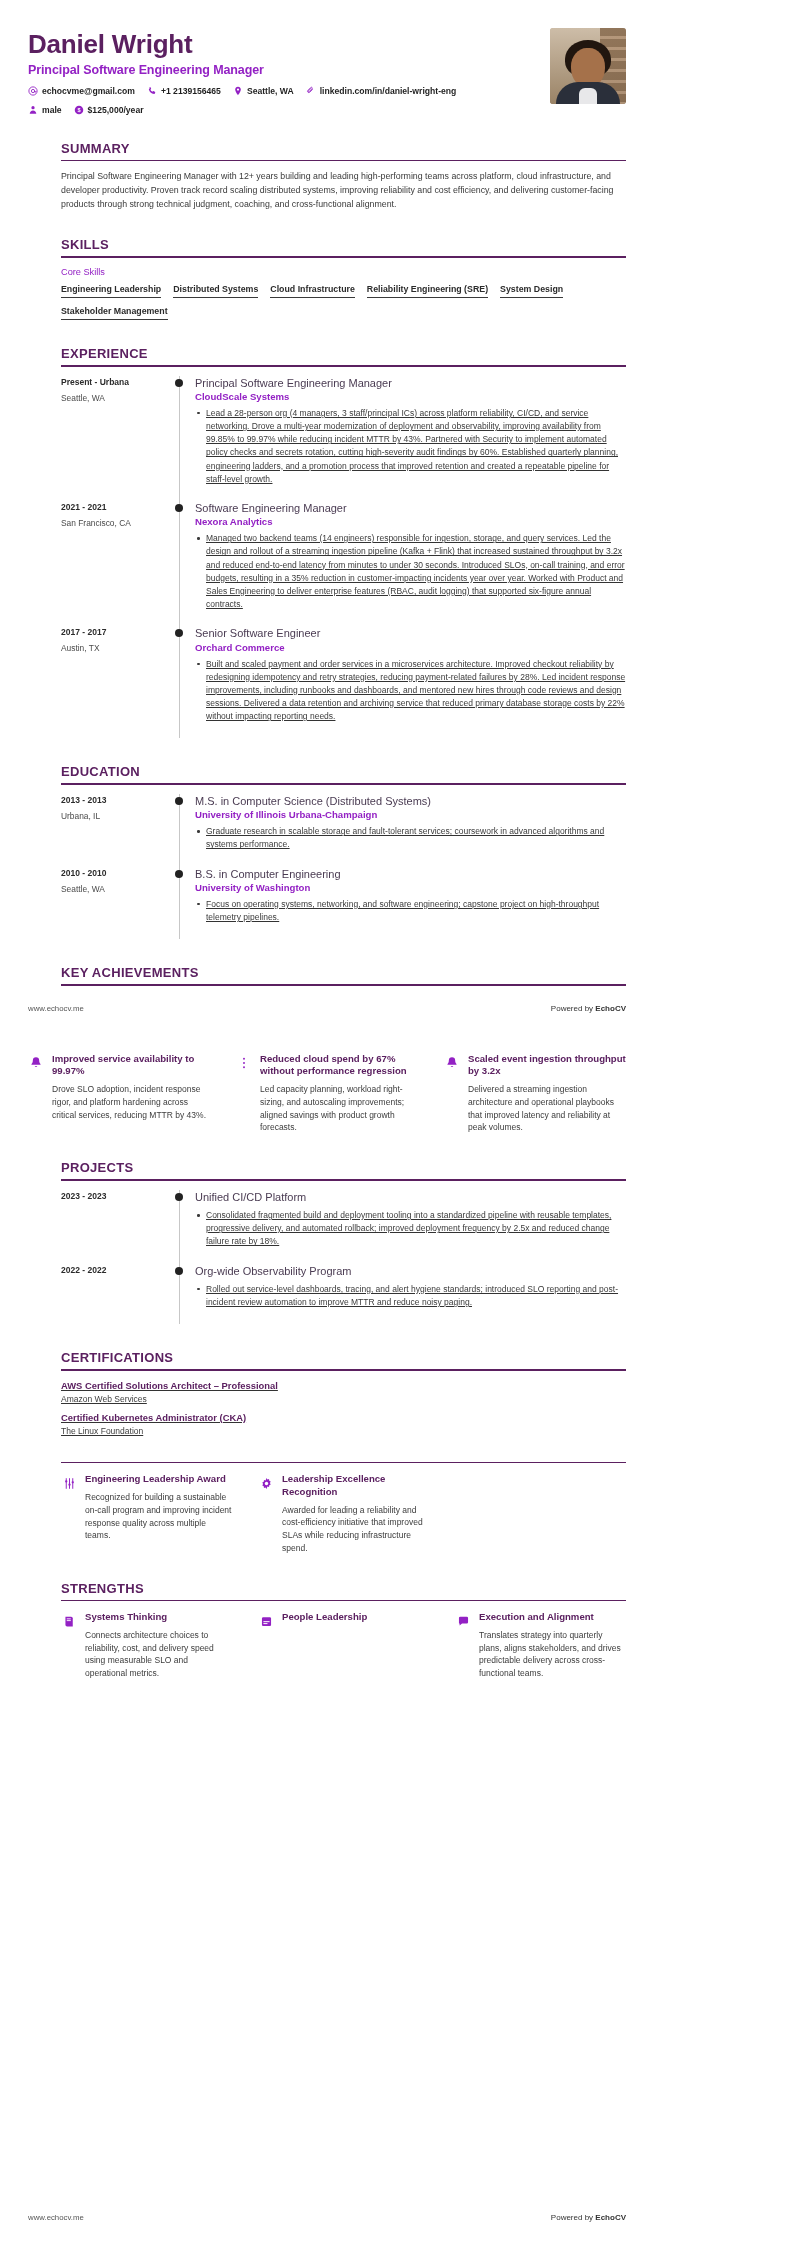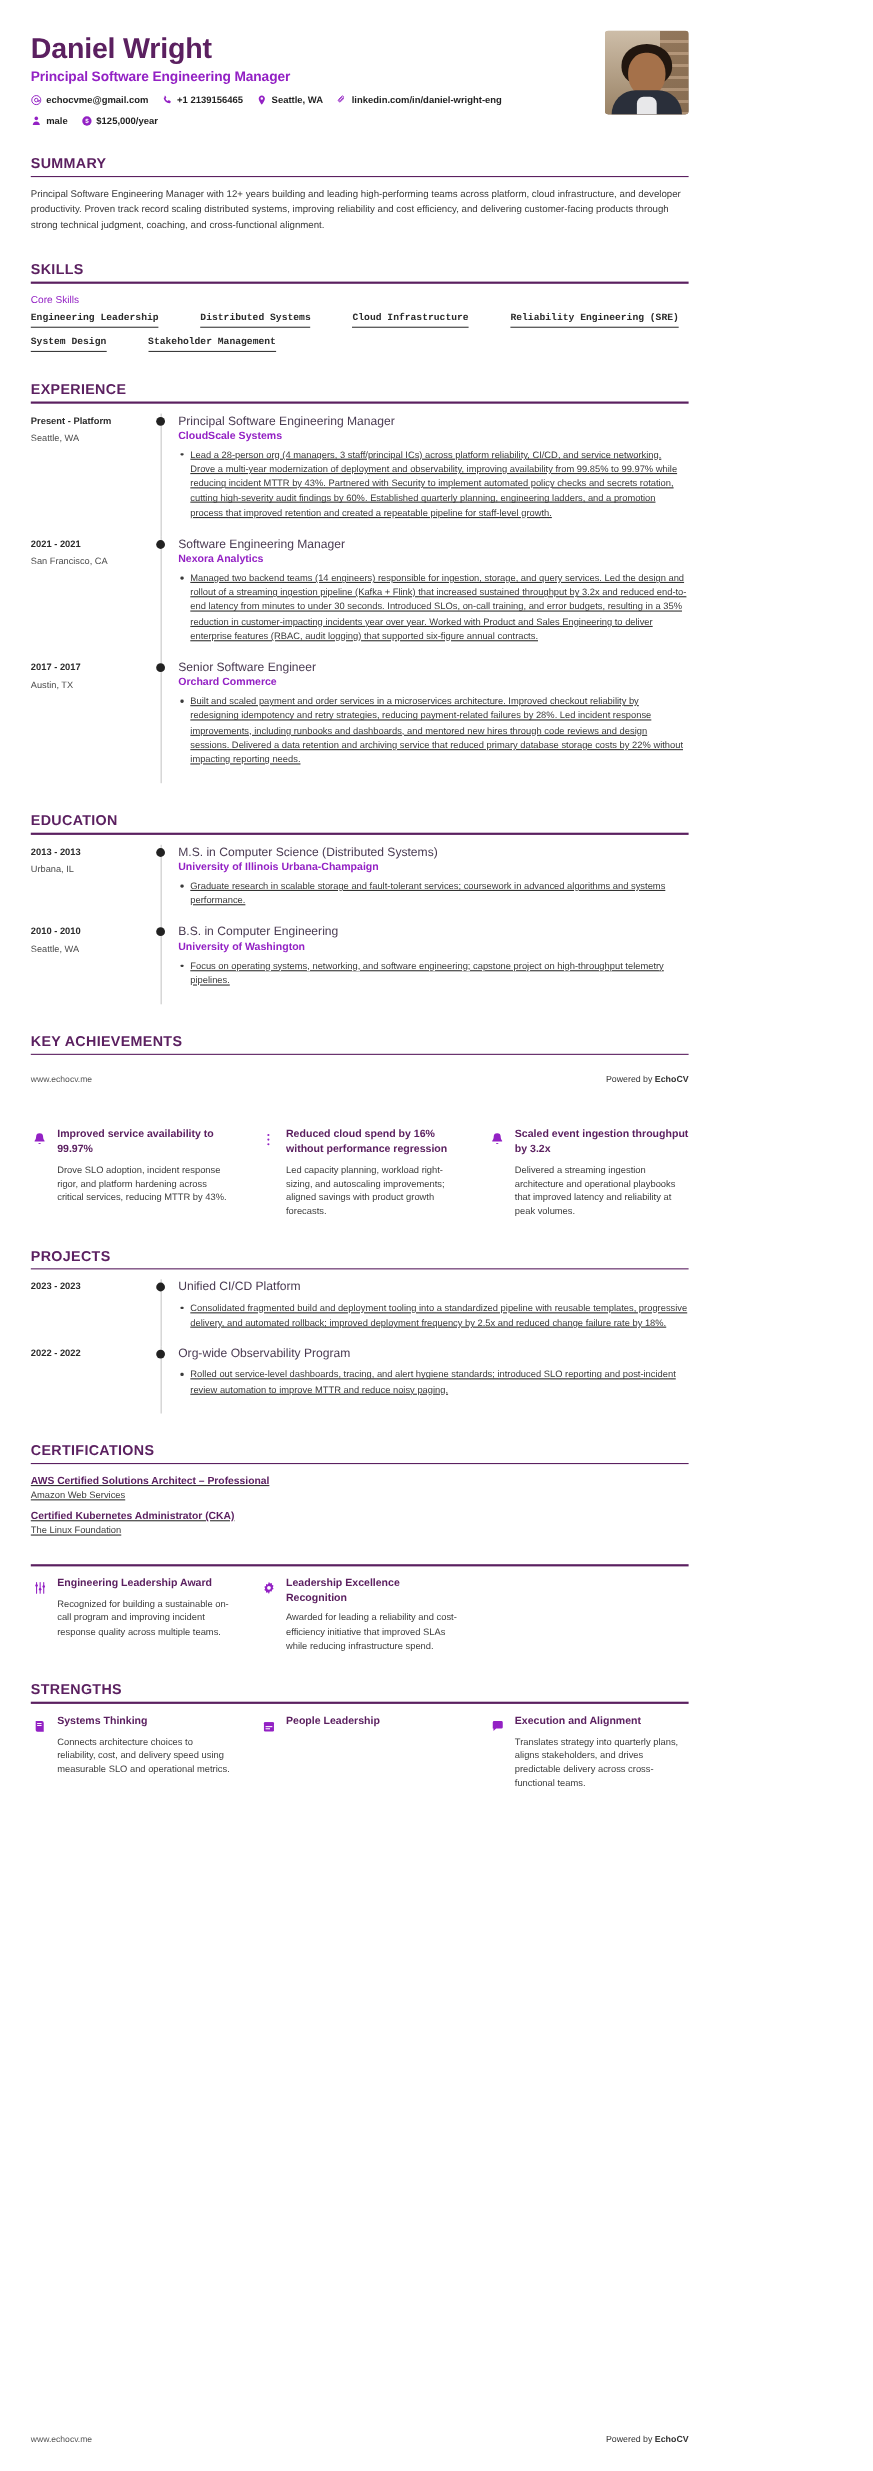--- a/index.html
+++ b/index.html
@@ -83,21 +83,21 @@
   .photo .hair { position:absolute; left:50%; top:16%; transform:translateX(-50%);
       width:46px; height:38px; background:#21160f; border-radius:50% 50% 44% 44%; }
   .photo .face { position:absolute; left:50%; top:26%; transform:translateX(-50%);
       width:34px; height:40px; background:#a5714a; border-radius:46% 46% 50% 50%; }
   .photo .body { position:absolute; left:50%; bottom:0; transform:translateX(-50%);
       width:64px; height:22px; background:#2a2f3a; border-radius:28px 28px 0 0; }
   .photo .shirt { position:absolute; left:50%; bottom:0; transform:translateX(-50%);
       width:18px; height:16px; background:#e8e8ea; border-radius:6px 6px 0 0; }
 
   
-  .section { margin-top: 26px; }
+  .section { margin-top: 26px; margin-left: 33px; }
   .section-title {
     font-size: 13px;
     font-weight: bold;
     color: #5b2060;
     letter-spacing: 0.3px;
     padding-bottom: 4px;
   }
   .section-rule {
     height: 1.6px;
     background: #5b2060;
@@ -114,22 +114,21 @@
 
   
   .skills-group-label {
     font-size: 9.2px;
     color: #9321c4;
     margin-bottom: 7px;
   }
   .skills-list {
     display: flex;
     flex-wrap: wrap;
-    gap: 8px 38px;
-    font-family: Liberation Mono, monospace;
+    gap: 8px 12px;
   }
   .skill-chip {
     font-size: 8.8px;
     font-weight: bold;
     color: #2b2b2b;
     border-bottom: 1px solid #3a3a3a;
     padding-bottom: 3px;
     white-space: nowrap;
   }
 
@@ -386,21 +385,21 @@
         <div class="skill-chip">Stakeholder Management</div>
       </div>
     </div>
 
     <div class="section">
       <div class="section-title">EXPERIENCE</div>
       <div class="section-rule"></div>
 
       <div class="entry">
         <div class="entry-left">
-          <div class="entry-date">Present - Platform</div>
+          <div class="entry-date">Present - Urbana</div>
           <div class="entry-loc">Seattle, WA</div>
         </div>
         <div class="entry-rail">
           <div class="line"></div>
           <div class="dot"></div>
         </div>
         <div class="entry-body">
           <div class="entry-role">Principal Software Engineering Manager</div>
           <div class="entry-org">CloudScale Systems</div>
           <ul class="bullets">
@@ -519,21 +518,21 @@
 
       <div class="card">
         <div class="card-ic">
           <svg width="14" height="14" viewBox="0 0 16 16" fill="currentColor">
             <circle cx="8" cy="3.2" r="1.1"></circle>
               <circle cx="8" cy="8" r="1.1"></circle>
               <circle cx="8" cy="12.8" r="1.1"></circle>
           </svg>
         </div>
         <div class="card-main">
-          <div class="card-title">Reduced cloud spend by 16% without performance regression</div>
+          <div class="card-title">Reduced cloud spend by 67% without performance regression</div>
           <div class="card-desc">Led capacity planning, workload right-sizing, and autoscaling improvements; aligned savings with product growth forecasts.</div>
         </div>
       </div>
 
       <div class="card">
         <div class="card-ic">
           <svg width="14" height="14" viewBox="0 0 16 16" fill="currentColor">
             <path d="M8 1.3a3.6 3.6 0 0 0-3.6 3.6c0 2.6-.9 3.7-1.5 4.3-.3.3-.1.9.4.9h9.4c.5 0 .7-.6.4-.9-.6-.6-1.5-1.7-1.5-4.3A3.6 3.6 0 0 0 8 1.3z"></path>
             <path d="M6.6 11.6a1.45 1.45 0 0 0 2.8 0z"></path>
           </svg>

